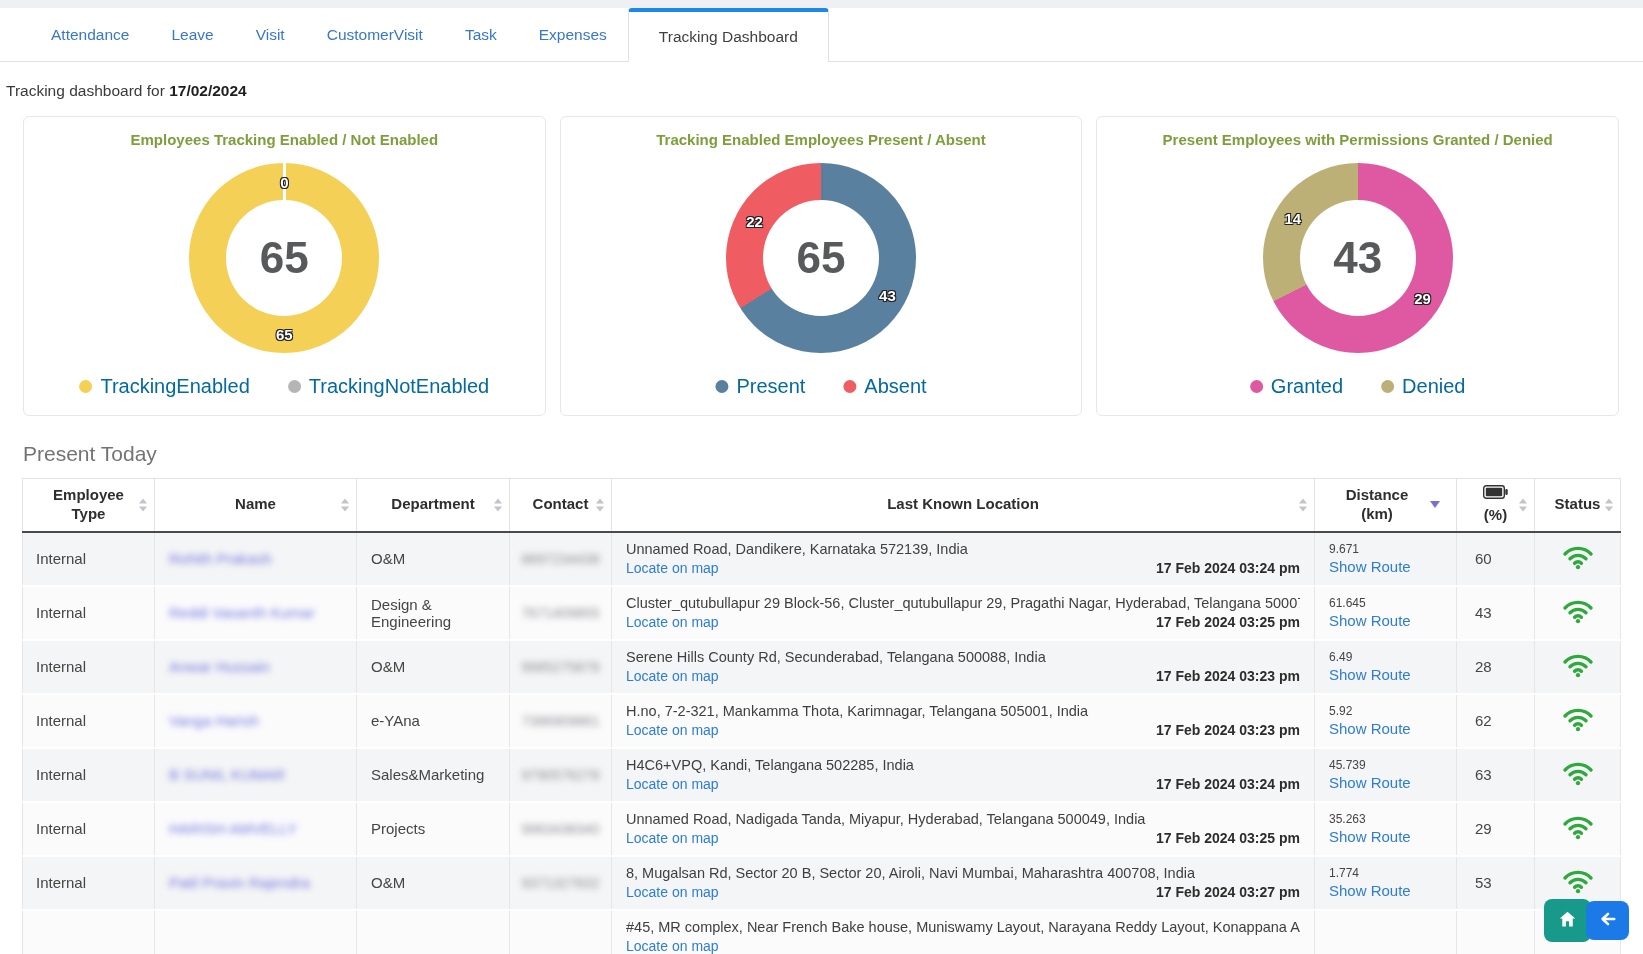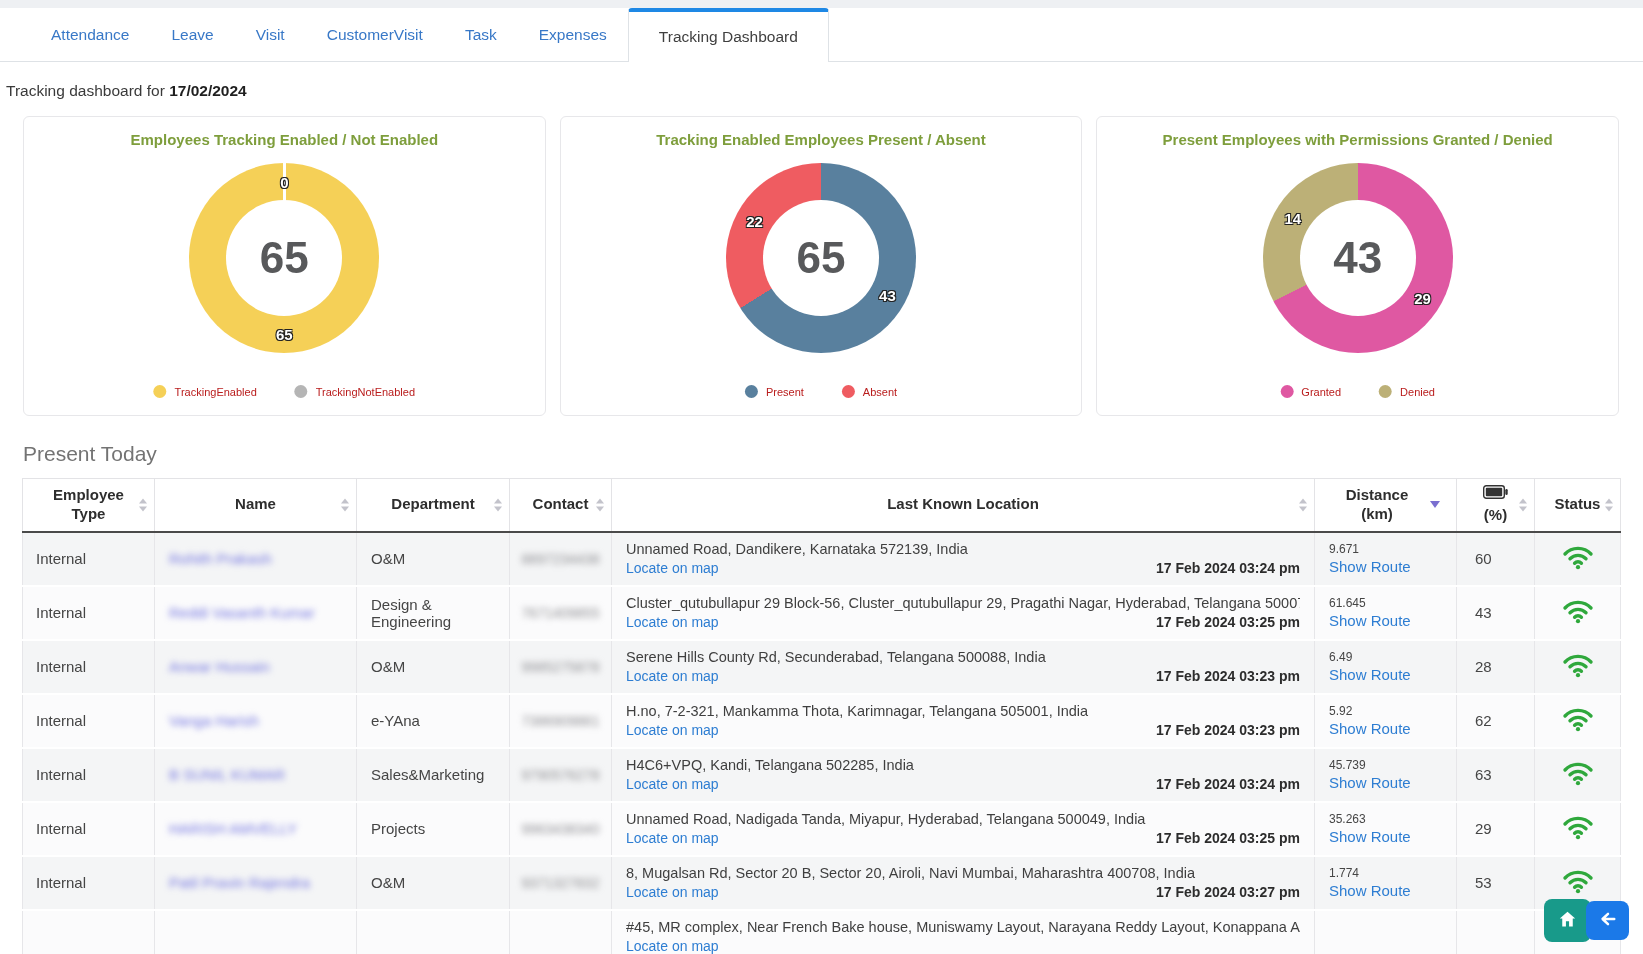--- a/index.html
+++ b/index.html
@@ -15,37 +15,37 @@
   .tabbar{display:flex;align-items:stretch;height:54px;border-bottom:1px solid #dee2e6;
     padding-left:30px;background:#fff;}
   .tab{align-self:center;padding:0 21px;color:var(--tab-blue);font-size:15.5px;cursor:pointer;}
   .tab.active{align-self:stretch;display:flex;align-items:center;background:#fff;
     border:1px solid #dee2e6;border-top:4px solid var(--active-border);border-bottom:none;
     margin-bottom:-1px;padding:0 30px;color:#3f3f3f;border-radius:4px 4px 0 0;}
   
   .subtitle{margin:20px 0 0 6px;font-size:15.5px;color:#3a3a3a;}
   .subtitle b{color:#1f1f1f;}
   
-  .charts{display:flex;gap:14px;margin:16px 24px 0 23px;justify-content:flex-end;}
+  .charts{display:flex;gap:14px;margin:16px 24px 0 23px;}
   .chart-card{flex:1;height:300px;border:1px solid #e7e7ea;border-radius:6px;background:#fff;
     display:flex;flex-direction:column;align-items:center;position:relative;}
   .chart-title{margin-top:14px;font-weight:bold;font-size:15px;color:var(--chart-title);}
   .donut{width:190px;height:190px;border-radius:50%;position:relative;margin-top:15px;}
   .hole{position:absolute;left:37px;top:37px;width:116px;height:116px;border-radius:50%;
     background:#fff;display:flex;align-items:center;justify-content:center;}
   .center-num{font-size:44px;font-weight:bold;color:#58595b;}
   .notch{position:absolute;left:calc(50% - 1.5px);top:0;width:3px;height:40px;background:#fff;
     transform-origin:1.5px 95px;}
   .slice-label{position:absolute;transform:translate(-50%,-50%);font-size:15px;font-weight:bold;
     color:#fff;text-shadow:-1px -1px 0 #222,1px -1px 0 #222,-1px 1px 0 #222,1px 1px 0 #222;}
   .legend{position:absolute;bottom:17px;left:50%;transform:translateX(-50%);
     display:flex;gap:38px;white-space:nowrap;}
   .legend-item{display:flex;align-items:center;gap:8px;cursor:pointer;}
   .dot{width:13px;height:13px;border-radius:50%;display:inline-block;}
-  .legend-label{font-size:11px;color:#b91c1c;}
+  .legend-label{font-size:20px;color:#0369a1;}
   
   .tbl-title{margin:26px 0 12px 23px;font-size:21px;color:#737373;font-weight:400;}
   table{margin-left:22px;width:1598px;border-collapse:collapse;table-layout:fixed;background:#fff;}
   thead th{background:#fff;border:1px solid #e3e3e6;border-bottom:2px solid #4a4a4a;
     font-size:15px;font-weight:bold;color:#2e2e2e;text-align:center;height:53px;
     position:relative;padding:4px 16px;vertical-align:middle;line-height:1.25;}
   tbody tr{background:#f4f5f6;padding-left:13px;}
   tbody tr:nth-child(even){background:#fbfbfc;}
   tbody td{border-left:1px solid #e6e6e9;border-right:1px solid #e6e6e9;border-bottom:2px solid #fff;
     font-size:15px;color:#454545;height:54px;vertical-align:middle;padding:6px 10px;}

